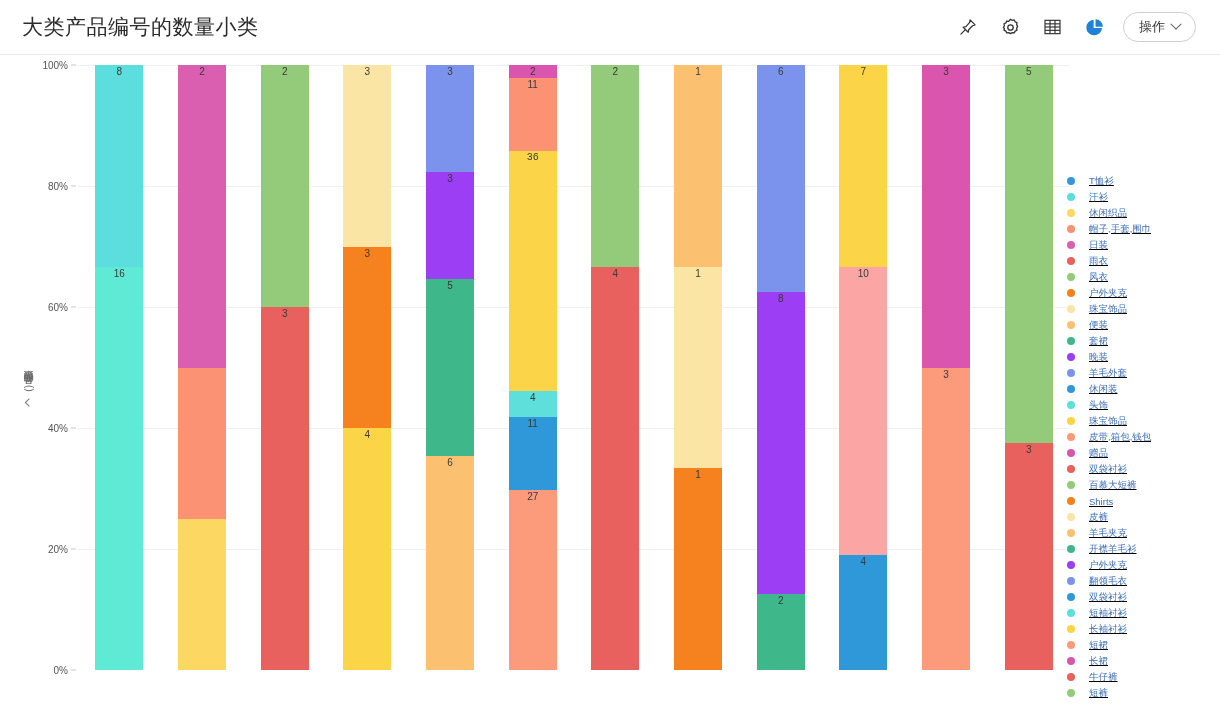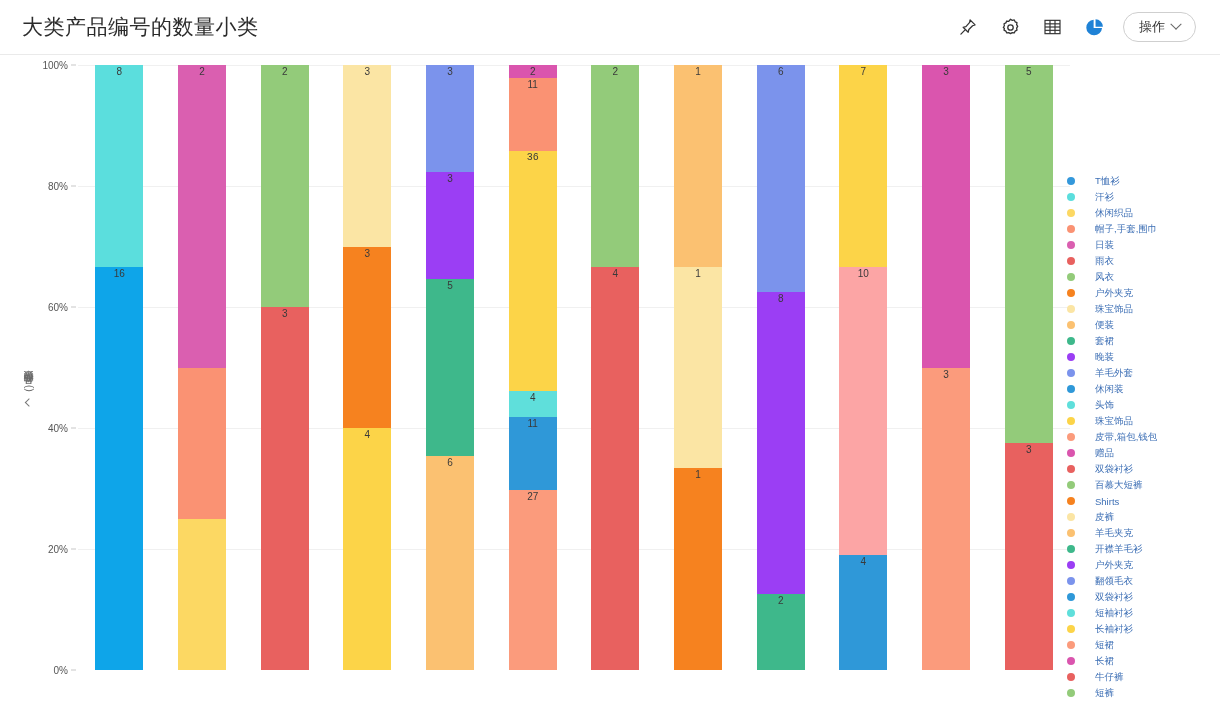--- a/index.html
+++ b/index.html
@@ -83,21 +83,21 @@
     text-align: center; font-size: 10px; color: #3a3a3a;
     line-height: 11px; pointer-events: none;
   }
 
   
   .legend {
     position: absolute; right: 18px; top: 118px;
     width: 135px;
     display: flex; flex-direction: column; gap: 0px;
   }
-  .legend-item { display: flex; align-items: center; height: 16px; gap: 20px; }
+  .legend-item { display: flex; align-items: center; height: 16px; gap: 14px; text-decoration: underline; }
   .legend-dot { width: 8px; height: 8px; border-radius: 50%; flex: 0 0 auto; }
   .legend-text { font-size: 9.5px; color: #3d6fb5; white-space: nowrap; overflow: hidden; }
 </style>
 </head>
 <body>
 
 <div id="app">
 
   <div class="header">
     <div class="title">大类产品编号的数量小类</div>
@@ -166,21 +166,21 @@
         <div class="y-tick-mark" style="top: 131px;"></div>
         <div class="y-tick" style="top: 10px;">100%</div>
         <div class="y-tick-mark" style="top: 10px;"></div>
       </div>
     <div class="bars" id="bars">
         <div class="bar-col">
           <div class="bar-stack" style="height: 605px; bottom: 58px;">
             <div class="seg" title="汗衫" style="background: rgb(91, 222, 221); height: 33.3333%;">
               <div class="seg-label">8</div>
             </div>
-            <div class="seg" title="T恤衫" style="background: #0ea5e9; height: 66.6667%;">
+            <div class="seg" title="T恤衫" style="background: #5eead4; height: 66.6667%;">
               <div class="seg-label">16</div>
             </div>
           </div>
         </div>
         <div class="bar-col">
           <div class="bar-stack" style="height: 605px; bottom: 58px;">
             <div class="seg" title="日装" style="background: rgb(218, 95, 176); height: 50%;">
               <div class="seg-label">2</div>
             </div>
             <div class="seg" title="帽子,手套,围巾" style="background: rgb(250, 146, 115); height: 25%;"></div>

